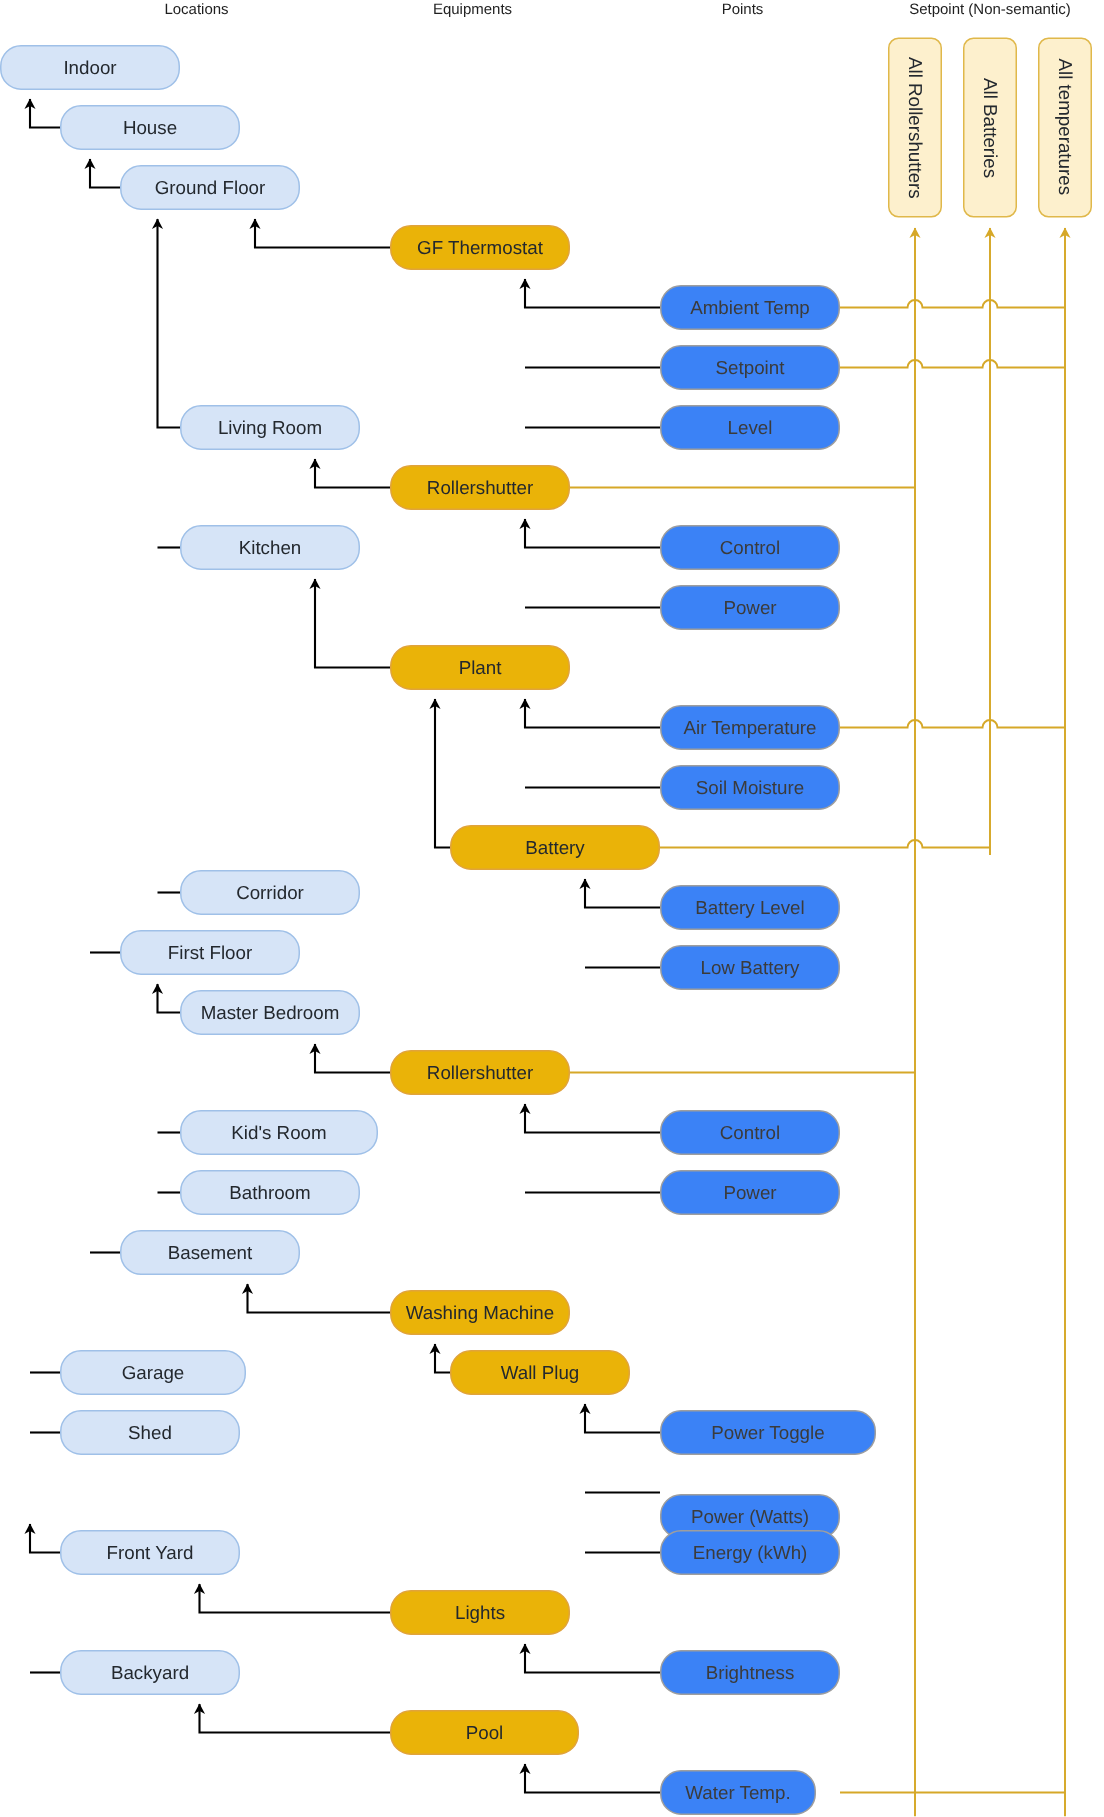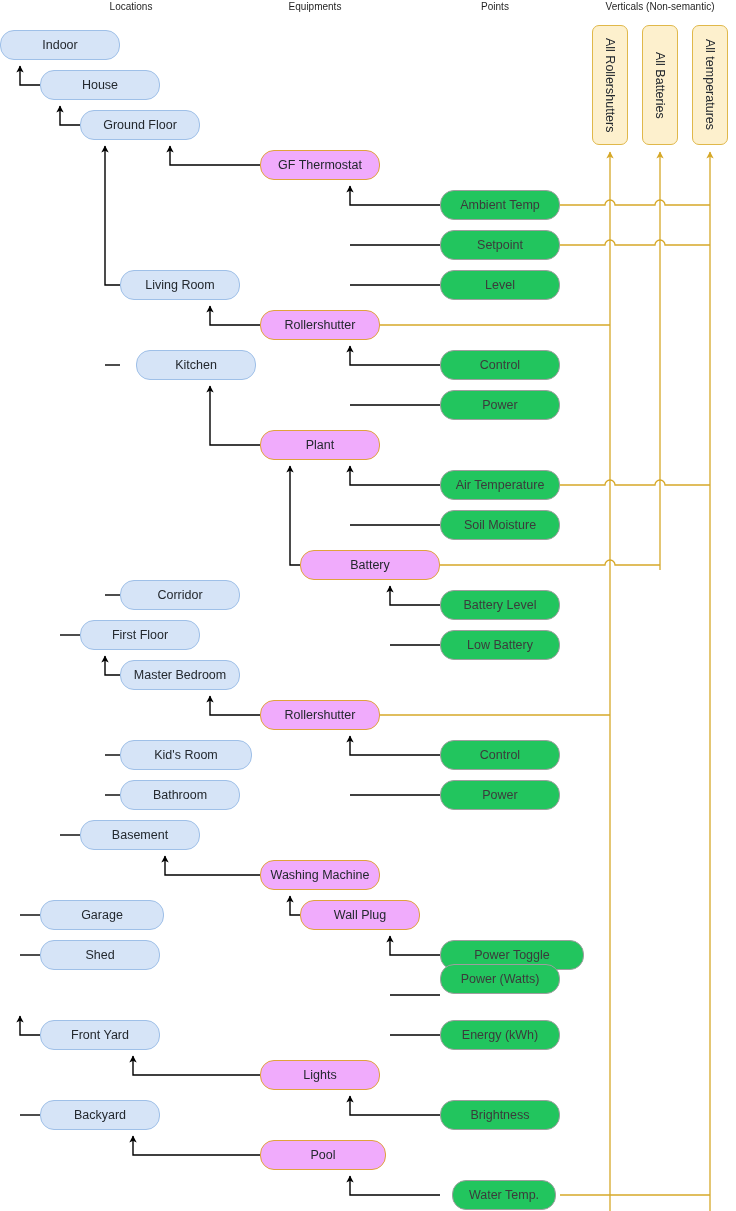--- a/index.html
+++ b/index.html
@@ -9,22 +9,22 @@
   #stage{position:absolute;left:0;top:0;width:736px;height:1211px;overflow:hidden;}
   svg#wires{position:absolute;left:0;top:0;width:736px;height:1211px;pointer-events:none;}
 
   .col-head{position:absolute;font-size:10px;color:#1f1f1f;text-align:center;
             white-space:nowrap;transform:translateX(-50%);top:1px;}
 
   .node{position:absolute;box-sizing:border-box;height:30px;border-radius:14px;
         display:flex;align-items:center;justify-content:center;
         font-size:12.5px;line-height:1;white-space:nowrap;}
   .loc{background:#d6e4f7;border:1px solid #9fc0e8;color:#23282e;}
-  .equip{background:#f0abfc;border:1px solid #e0a33c;color:#23282e;}
-  .point{background:#22c55e;border:1px solid #9e9e9e;color:#3b3b3b;}
+  .equip{background:#eab308;border:1px solid #e0a33c;color:#23282e;}
+  .point{background:#3b82f6;border:1px solid #9e9e9e;color:#3b3b3b;}
   .vert{background:#fdf0cd;border:1px solid #e0b84a;color:#23282e;
         writing-mode:vertical-rl;border-radius:7px;
         display:flex;align-items:center;justify-content:center;font-size:12.5px;}
 </style>
 </head>
 <body>
 
 <div id="stage">
 
   <svg id="wires" viewBox="0 0 736 1211">
@@ -128,27 +128,27 @@
 
       <path d="M380,715 L610,715"></path>
 
       <path d="M420,565 L605,565 A5,5 0 0 1 615,565 L660,565"></path>
     </g>
   </svg>
 
   <div class="col-head" style="left:131px">Locations</div>
   <div class="col-head" style="left:315px">Equipments</div>
   <div class="col-head" style="left:495px">Points</div>
-  <div class="col-head" style="left:660px">Verticals (Non-semantic)</div>
+  <div class="col-head" style="left:660px">Setpoint (Non-semantic)</div>
 
   <div class="node loc" style="left:0px;top:30px;width:120px">Indoor</div>
   <div class="node loc" style="left:40px;top:70px;width:120px">House</div>
   <div class="node loc" style="left:80px;top:110px;width:120px">Ground Floor</div>
   <div class="node loc" style="left:120px;top:270px;width:120px">Living Room</div>
-  <div class="node loc" style="left:136px;top:350px;width:120px">Kitchen</div>
+  <div class="node loc" style="left:120px;top:350px;width:120px">Kitchen</div>
   <div class="node loc" style="left:120px;top:580px;width:120px">Corridor</div>
   <div class="node loc" style="left:80px;top:620px;width:120px">First Floor</div>
   <div class="node loc" style="left:120px;top:660px;width:120px">Master Bedroom</div>
   <div class="node loc" style="left:120px;top:740px;width:132px">Kid's Room</div>
   <div class="node loc" style="left:120px;top:780px;width:120px">Bathroom</div>
   <div class="node loc" style="left:80px;top:820px;width:120px">Basement</div>
   <div class="node loc" style="left:40px;top:900px;width:124px">Garage</div>
   <div class="node loc" style="left:40px;top:940px;width:120px">Shed</div>
   <div class="node loc" style="left:40px;top:1020px;width:120px">Front Yard</div>
   <div class="node loc" style="left:40px;top:1100px;width:120px">Backyard</div>
@@ -168,22 +168,22 @@
   <div class="node point" style="left:440px;top:270px;width:120px">Level</div>
   <div class="node point" style="left:440px;top:350px;width:120px">Control</div>
   <div class="node point" style="left:440px;top:390px;width:120px">Power</div>
   <div class="node point" style="left:440px;top:470px;width:120px">Air Temperature</div>
   <div class="node point" style="left:440px;top:510px;width:120px">Soil Moisture</div>
   <div class="node point" style="left:440px;top:590px;width:120px">Battery Level</div>
   <div class="node point" style="left:440px;top:630px;width:120px">Low Battery</div>
   <div class="node point" style="left:440px;top:740px;width:120px">Control</div>
   <div class="node point" style="left:440px;top:780px;width:120px">Power</div>
   <div class="node point" style="left:440px;top:940px;width:144px">Power Toggle</div>
-  <div class="node point" style="left:440px;top:964px;width:120px">Power (Watts)</div>
+  <div class="node point" style="left:440px;top:996px;width:120px">Power (Watts)</div>
   <div class="node point" style="left:440px;top:1020px;width:120px">Energy (kWh)</div>
   <div class="node point" style="left:440px;top:1100px;width:120px">Brightness</div>
-  <div class="node point" style="left:452px;top:1180px;width:104px">Water Temp.</div>
+  <div class="node point" style="left:440px;top:1180px;width:104px">Water Temp.</div>
 
   <div class="node vert" style="left:592px;top:25px;width:36px;height:120px">All Rollershutters</div>
   <div class="node vert" style="left:642px;top:25px;width:36px;height:120px">All Batteries</div>
   <div class="node vert" style="left:692px;top:25px;width:36px;height:120px">All temperatures</div>
 
 </div>
 
 </body></html>

